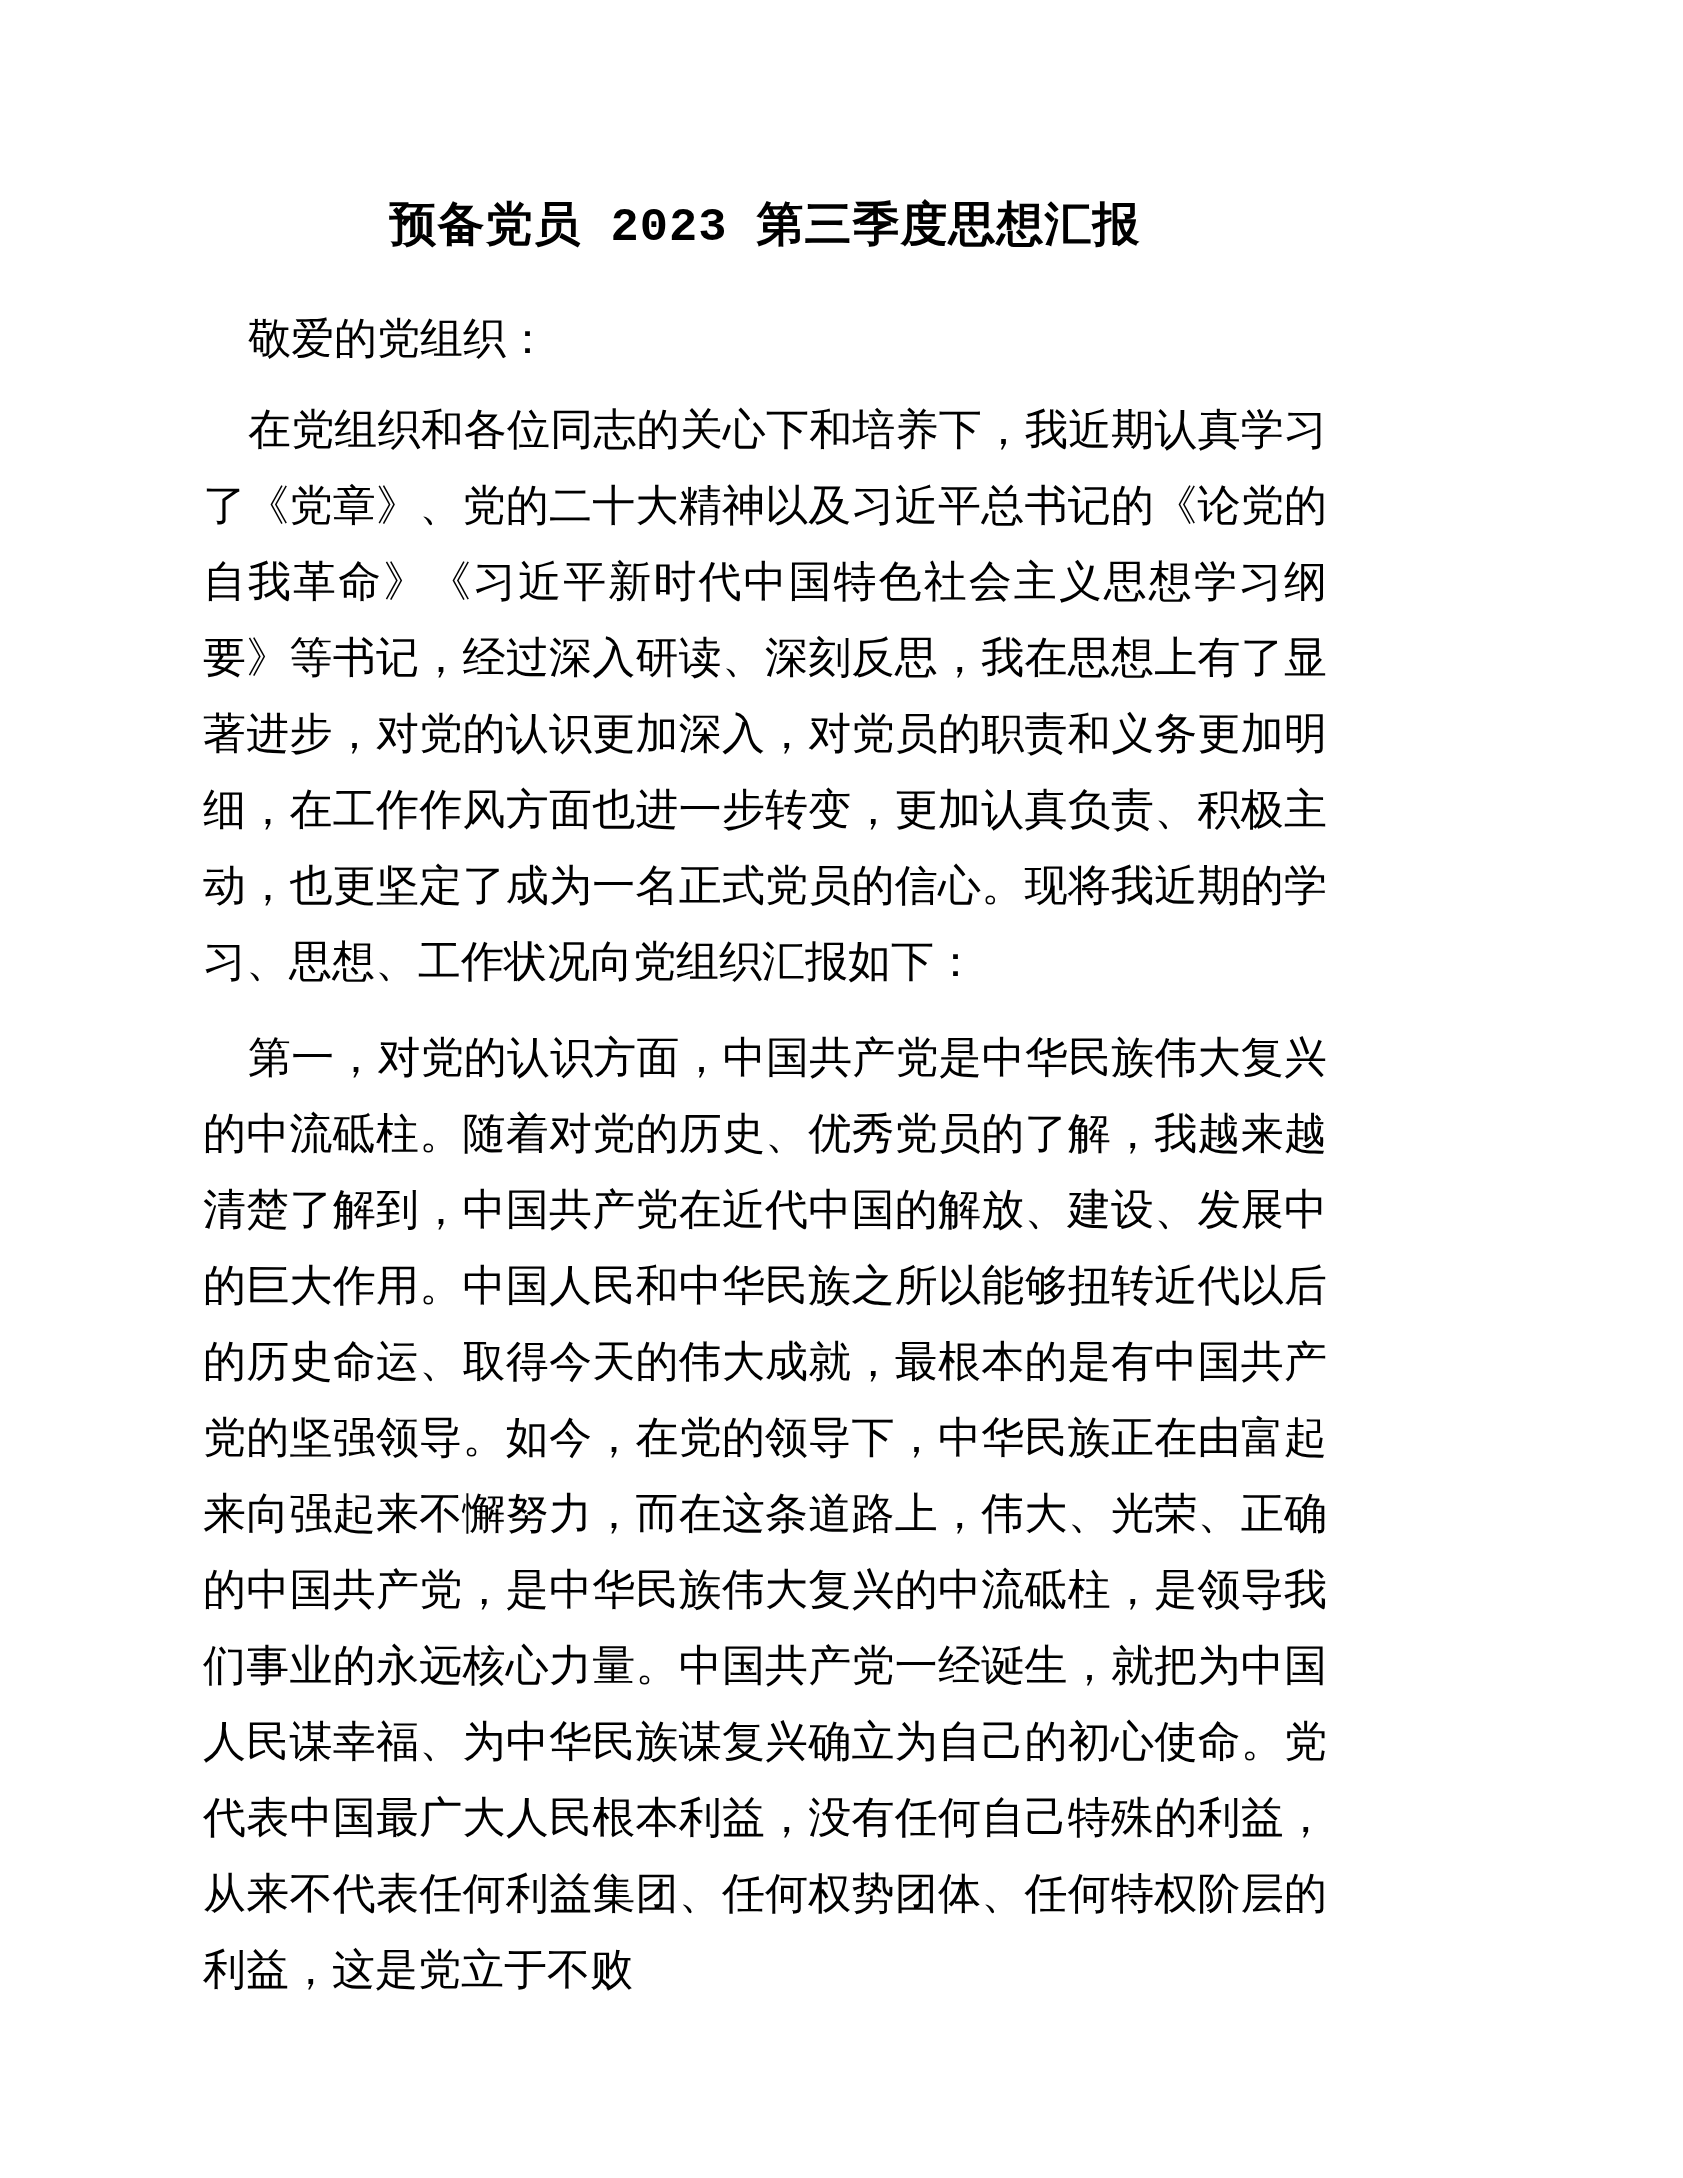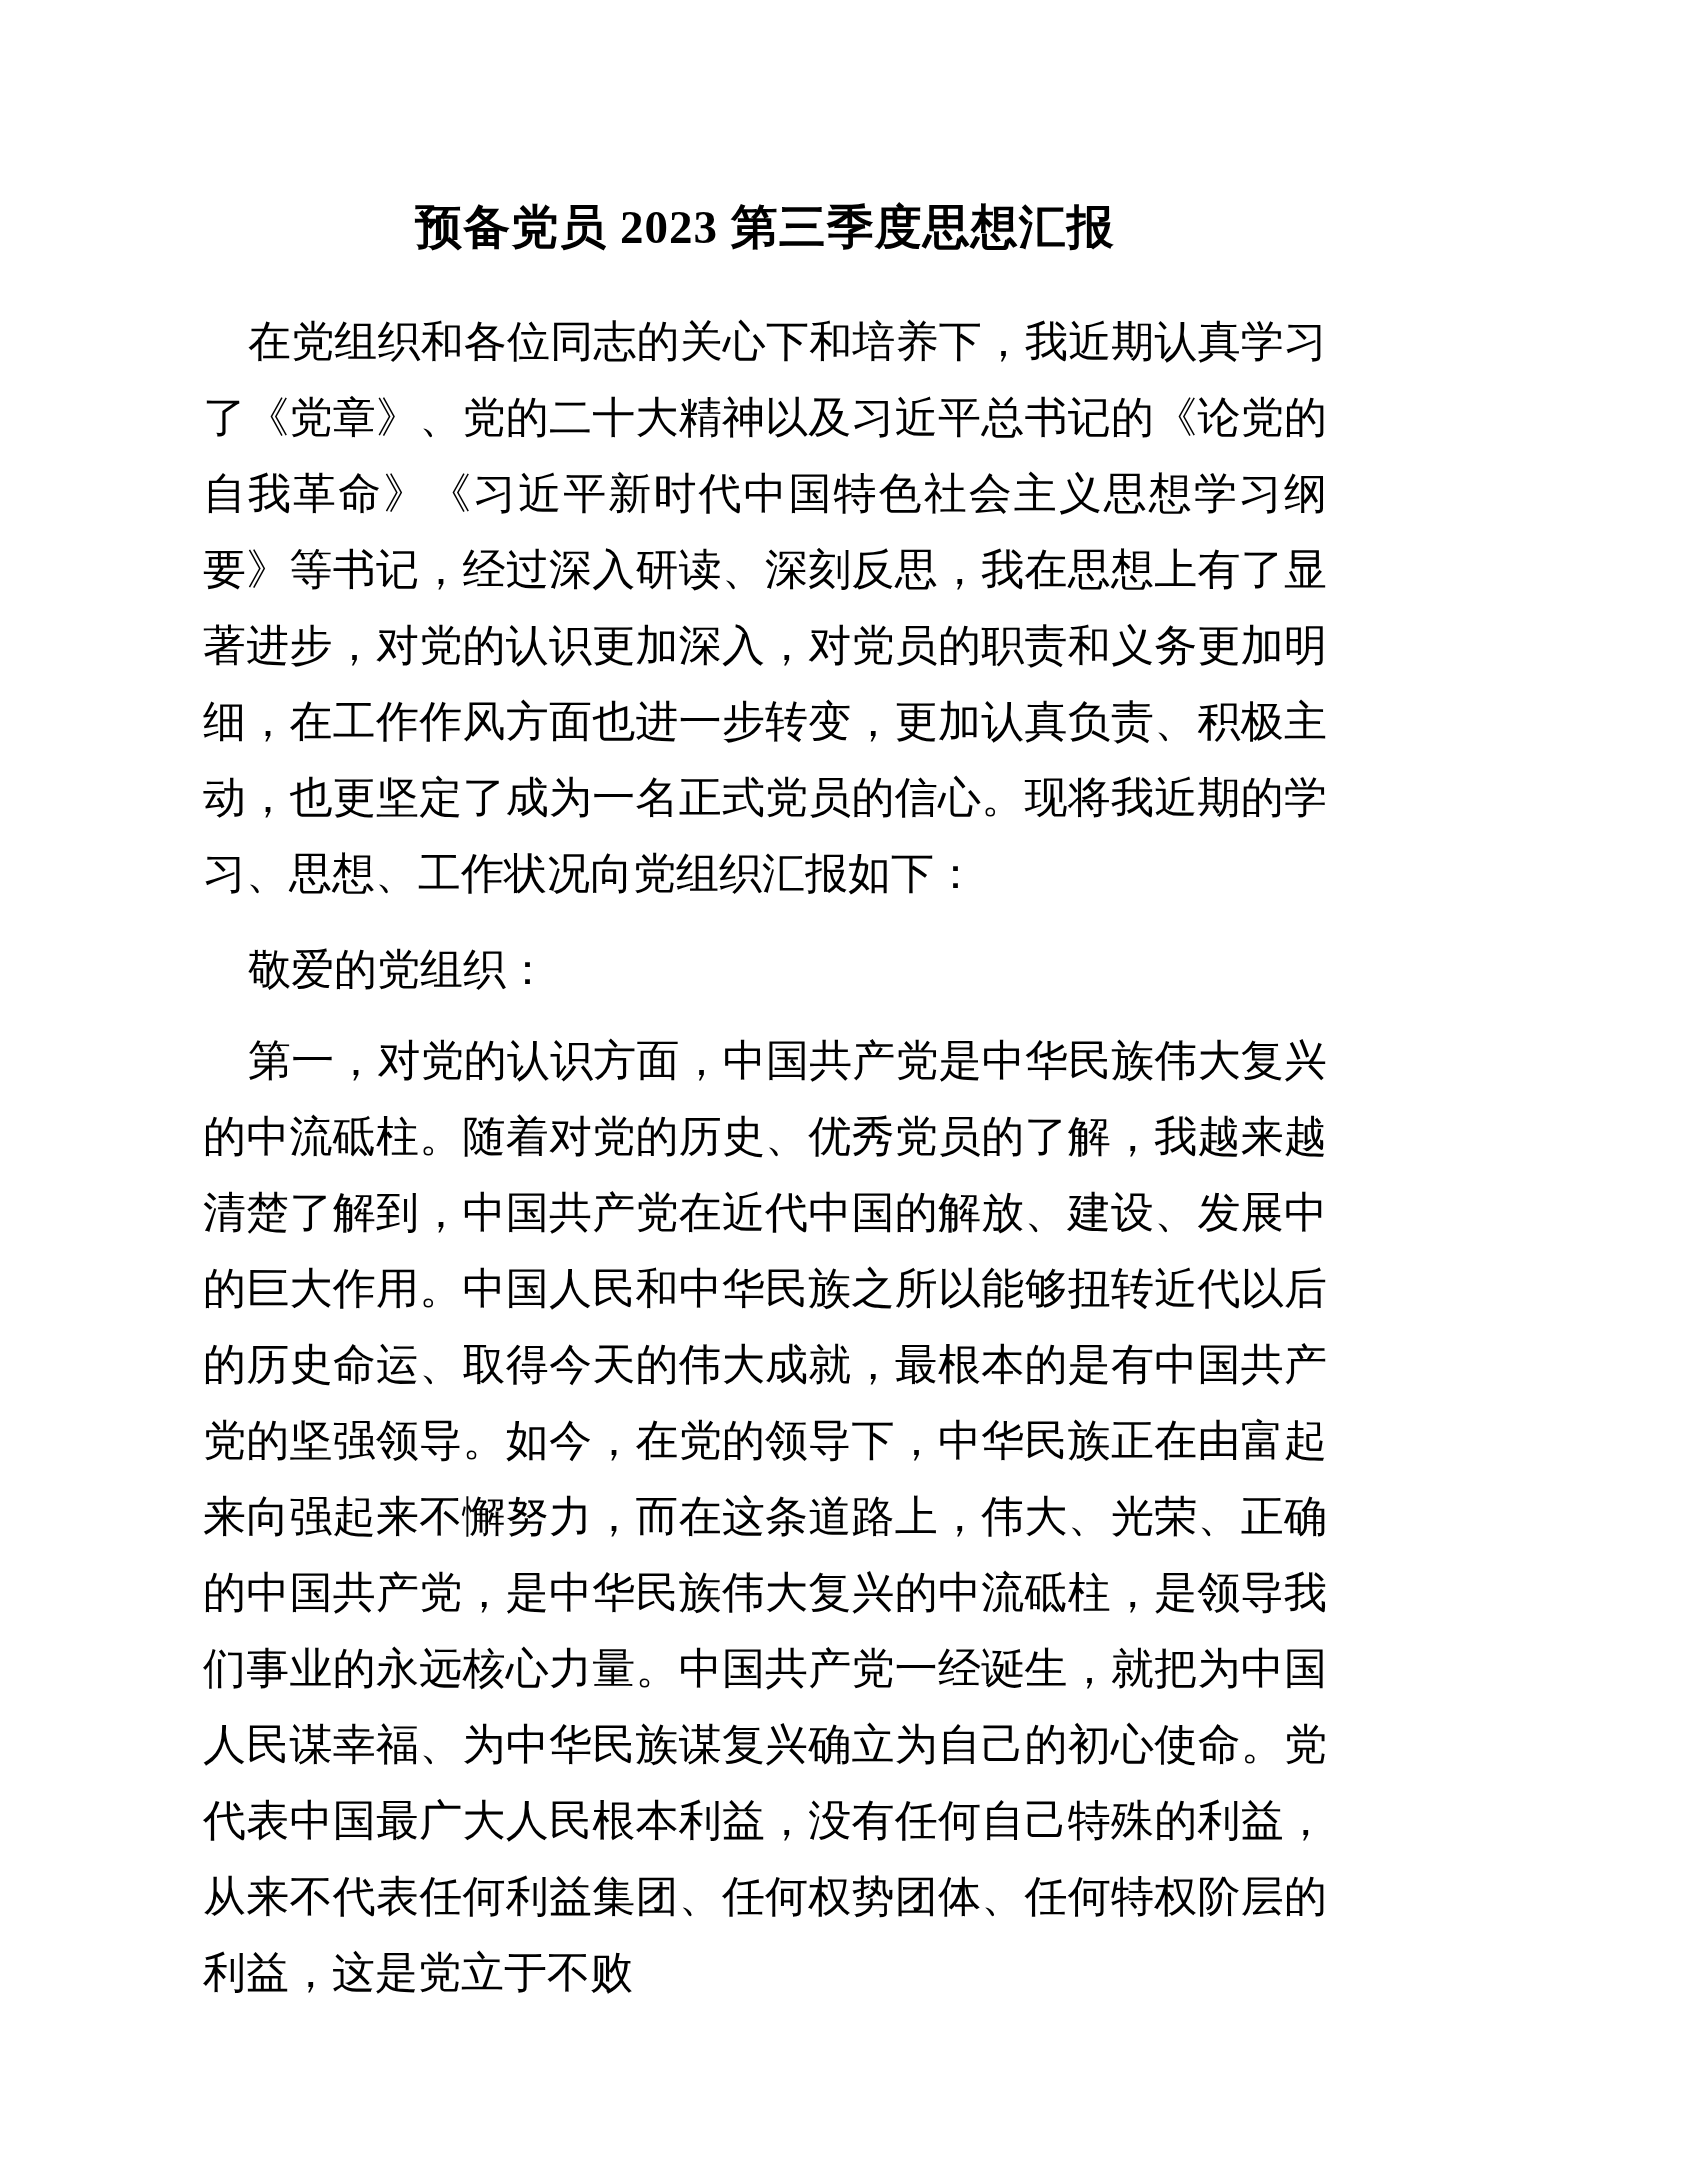--- a/index.html
+++ b/index.html
@@ -12,21 +12,21 @@
     height: 2178px;
     overflow: hidden;
   }
   .page {
     box-sizing: border-box;
     width: 1683px;
     height: 2178px;
     background: #ffffff;
     color: #000000;
     padding: 193px 356px 0 203px;
-    font-family: Liberation Serif, serif;
+    font-family: Liberation Mono, monospace;
   }
   .doc-title {
     font-size: 47px;
     font-weight: bold;
     line-height: 69px;
     text-align: center;
     margin: 0 0 42px 0;
     letter-spacing: 1px;
   }
   .para {
@@ -43,19 +43,19 @@
   .para-1 {
     margin-bottom: 20px;
   }
 </style>
 </head>
 <body>
 
 <div class="page">
   <h1 class="doc-title">预备党员 2023 第三季度思想汇报</h1>
 
+  <p class="para salutation">敬爱的党组织：</p>
+
   <p class="para para-1">在党组织和各位同志的关心下和培养下，我近期认真学习了《党章》、党的二十大精神以及习近平总书记的《论党的自我革命》《习近平新时代中国特色社会主义思想学习纲要》等书记，经过深入研读、深刻反思，我在思想上有了显著进步，对党的认识更加深入，对党员的职责和义务更加明细，在工作作风方面也进一步转变，更加认真负责、积极主动，也更坚定了成为一名正式党员的信心。现将我近期的学习、思想、工作状况向党组织汇报如下：</p>
-
-  <p class="para salutation">敬爱的党组织：</p>
 
   <p class="para para-2">第一，对党的认识方面，中国共产党是中华民族伟大复兴的中流砥柱。随着对党的历史、优秀党员的了解，我越来越清楚了解到，中国共产党在近代中国的解放、建设、发展中的巨大作用。中国人民和中华民族之所以能够扭转近代以后的历史命运、取得今天的伟大成就，最根本的是有中国共产党的坚强领导。如今，在党的领导下，中华民族正在由富起来向强起来不懈努力，而在这条道路上，伟大、光荣、正确的中国共产党，是中华民族伟大复兴的中流砥柱，是领导我们事业的永远核心力量。中国共产党一经诞生，就把为中国人民谋幸福、为中华民族谋复兴确立为自己的初心使命。党代表中国最广大人民根本利益，没有任何自己特殊的利益，从来不代表任何利益集团、任何权势团体、任何特权阶层的利益，这是党立于不败</p>
 </div>
 
 
 </body></html>

